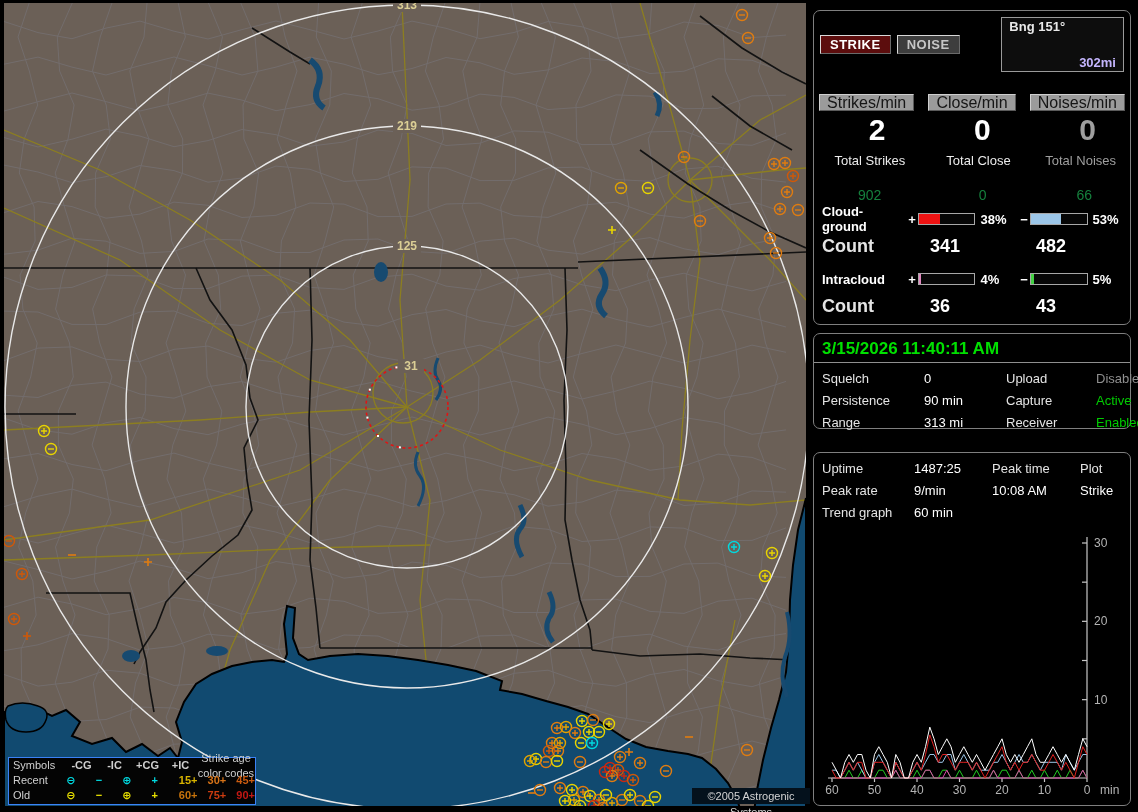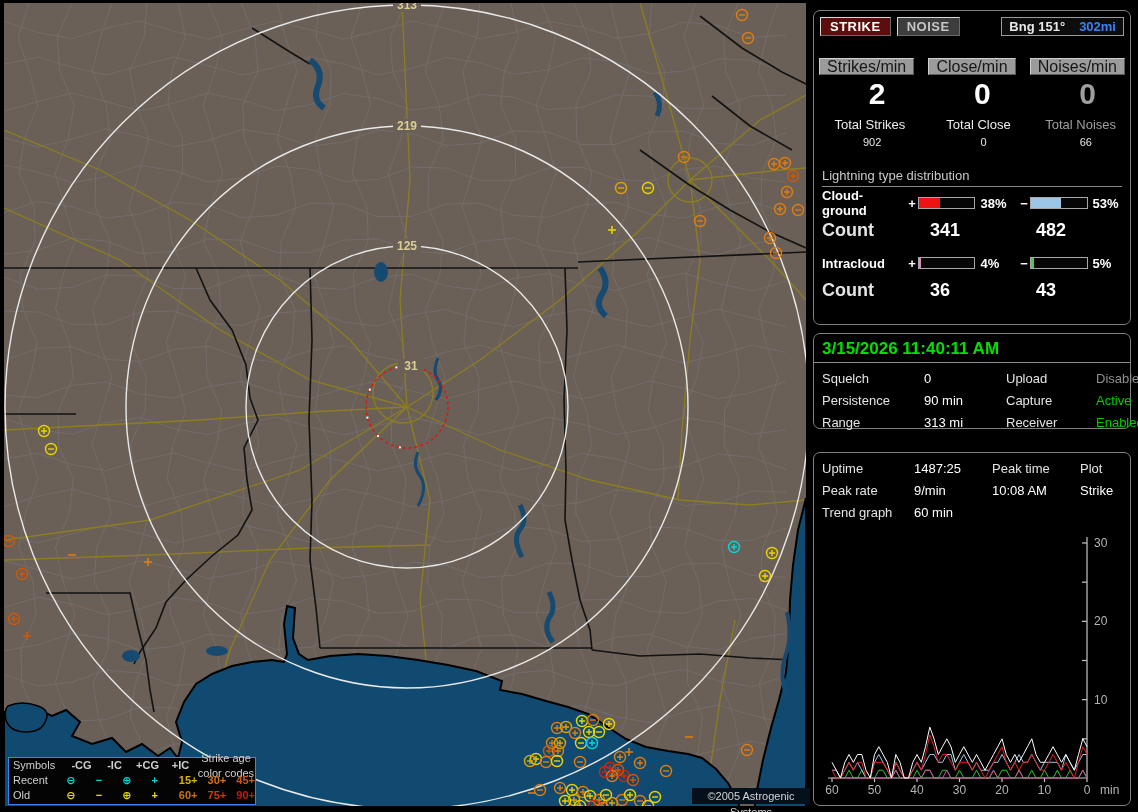--- a/index.html
+++ b/index.html
@@ -25,27 +25,27 @@
   #panel-status{top:333px;height:96px;}
   #panel-session{top:452px;height:354px;}
   
   .btn-row{display:flex;align-items:center;margin:6px 6px 0 6px;}
   .btn{font-size:13px;font-weight:bold;padding:1px 9px;margin-right:6px;letter-spacing:.5px;
     border:1px solid;border-color:#d8d8d8 #6a6a6a #6a6a6a #d8d8d8;cursor:pointer;}
   #strike-btn{background:#5c0d0d;color:#fff;}
   #noise-btn{background:#3d3d3d;color:#c6c6c6;}
   #bng-box{margin-left:auto;border:1px solid #9a9a9a;background:#0d0d0d;font-size:13px;font-weight:bold;
     padding:1px 7px;display:flex;gap:14px;}
-  #bng-box .dist{color:#3b82f6;}
+  #bng-box .dist{color:#c4b5fd;margin-top:36px;}
   .stats-grid{display:grid;grid-template-columns:1fr 1fr 1fr;margin-top:22px;}
   .chip{justify-self:center;background:#9b9b9b;color:#161616;font-size:16px;padding:0 7px;line-height:15px;
     border:1px solid;border-color:#cfcfcf #5a5a5a #5a5a5a #cfcfcf;}
   .rate{font-size:30px;font-weight:bold;text-align:right;padding-right:34px;color:#fff;margin-top:2px;}
   .tot-label{font-size:13px;text-align:right;padding-right:14px;margin-top:6px;color:#ececec;}
-  .tot-val{font-size:11px;text-align:right;padding-right:38px;margin-top:4px;color:#e5e5e5;}
+  .tot-val{font-size:14px;text-align:right;padding-right:38px;margin-top:19px;color:#15803d;}
   .muted{color:#9f9f9f !important;}
   #dist-title{margin:20px 8px 0 8px;font-size:13px;color:#c9c9c9;border-bottom:1px solid #8a8a8a;
     padding-bottom:3px;}
   .dist-row{display:flex;align-items:center;margin:8px 0 0 8px;height:16px;font-size:13px;}
   .dist-label{width:94px;font-weight:bold;color:#fff;}
   .dist-sign{width:14px;font-weight:bold;color:#fff;text-align:center;}
   .dist-bar{width:62px;height:10px;border:1px solid #a8a8a8;background:#060606;overflow:hidden;}
   .dist-bar i{display:block;height:100%;}
   .dist-pct{width:42px;font-weight:bold;color:#fff;padding-left:5px;}
   .count-row{display:flex;margin:9px 0 0 8px;font-size:18px;font-weight:bold;}
@@ -555,21 +555,20 @@
         <div class="rate">2</div>
         <div class="rate">0</div>
         <div class="rate muted">0</div>
         <div class="tot-label">Total Strikes</div>
         <div class="tot-label">Total Close</div>
         <div class="tot-label muted">Total Noises</div>
         <div class="tot-val">902</div>
         <div class="tot-val">0</div>
         <div class="tot-val">66</div>
       </div>
-      <div id="dist-title">Lightning type distribution</div>
       <div class="dist-row">
         <span class="dist-label">Cloud-ground</span>
         <span class="dist-sign">+</span>
         <span class="dist-bar">
             <i style="background-color: rgb(238, 18, 18); width: 38%;"></i>
           </span>
         <span class="dist-pct">38%</span>
         <span class="dist-sign">−</span>
         <span class="dist-bar">
             <i style="background-color: rgb(156, 198, 232); width: 53%;"></i>

